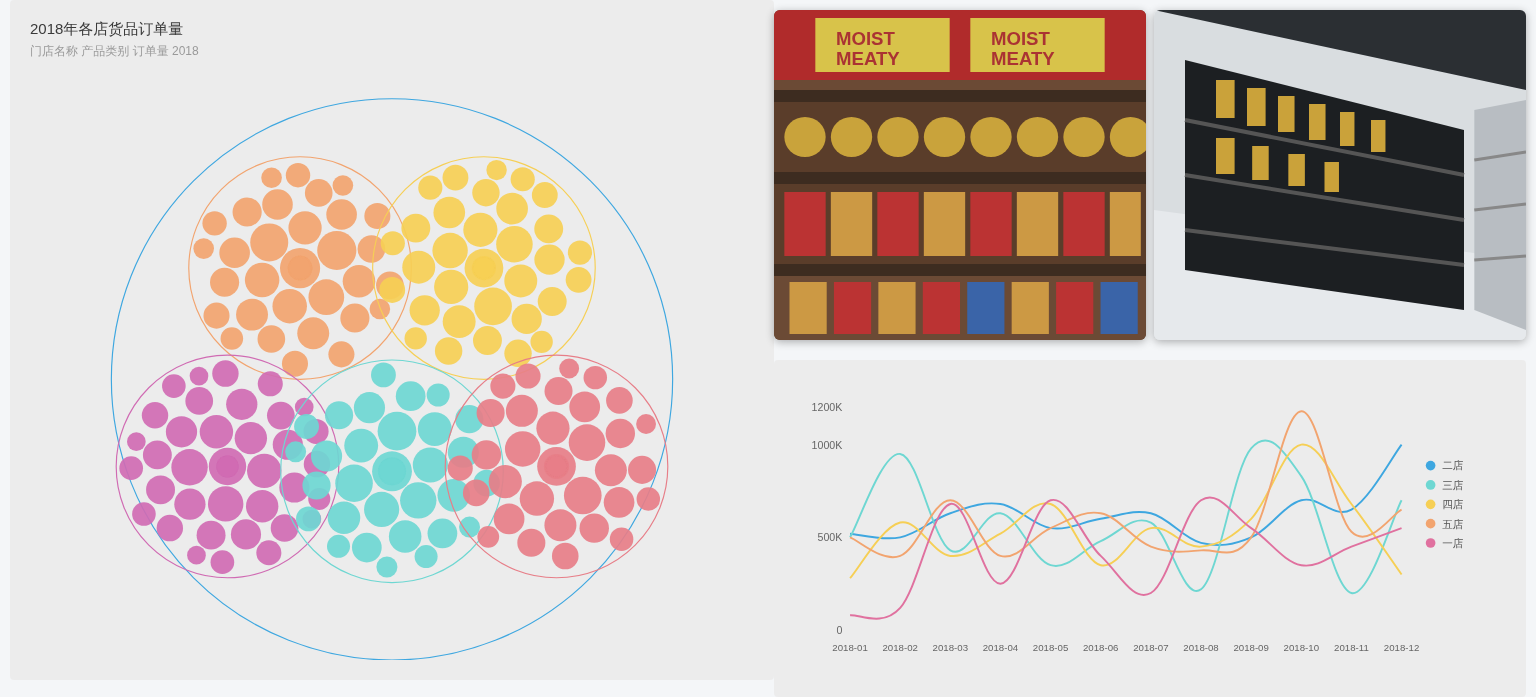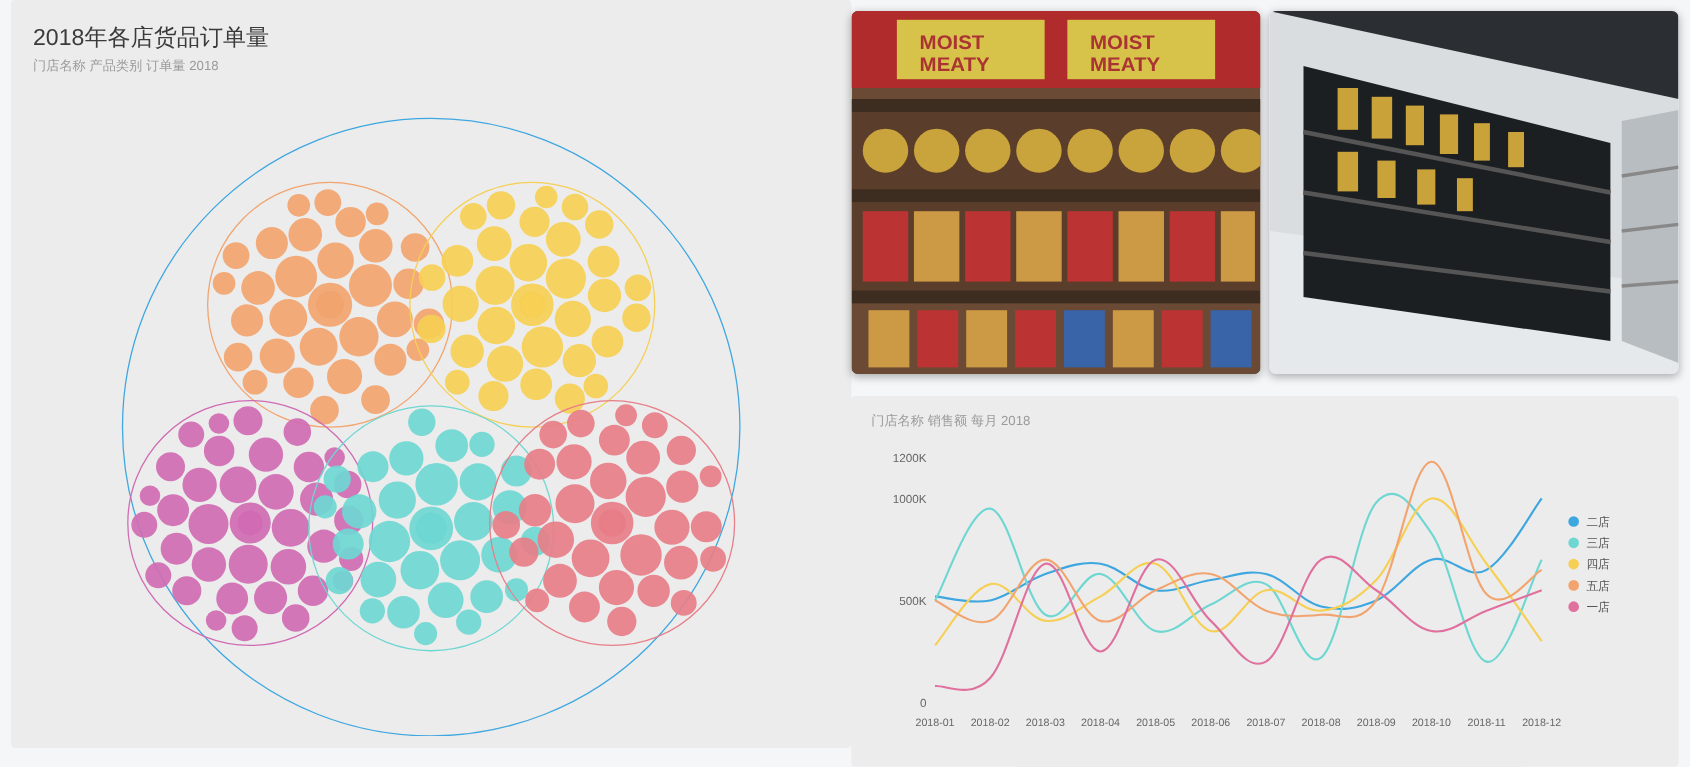--- a/index.html
+++ b/index.html
@@ -2,21 +2,21 @@
 <html><head>
 <meta charset="utf-8">
 <style>
   html,body{margin:0;padding:0;background:#f4f6f8;font-family:Arial,"Microsoft YaHei",sans-serif;color:#333;}
   body{width:1536px;height:697px;overflow:hidden;}
   .dashboard{display:flex;width:100%;height:100%;}
   .left{width:764px;padding:0 0 0 10px;}
   .right{flex:1;padding:0 10px 0 0;display:flex;flex-direction:column;}
   .card{background:#ececec;border-radius:4px;}
   .left-card{height:680px;padding:20px 20px 10px 20px;box-sizing:border-box;}
-  .card-title{font-size:21px;color:#3a3a3a;margin-bottom:4px;}
+  .card-title{font-size:15px;color:#3a3a3a;margin-bottom:4px;}
   .card-sub{font-size:12px;color:#9a9a9a;}
   .images-row{display:flex;gap:8px;height:330px;padding-top:10px;margin-bottom:20px;}
   .img-box{flex:1;border-radius:6px;box-shadow:0 2px 8px rgba(0,0,0,.3);overflow:hidden;}
   .img-box svg{width:100%;height:100%;}
   .right-card{flex:1;padding:14px 18px;box-sizing:border-box;display:flex;flex-direction:column;}
   .line-chart-wrap{flex:1;position:relative;}
   .pack-chart{width:100%;height:600px;}
   svg text{font-family:Arial,"Microsoft YaHei",sans-serif;}
 </style>
 </head>
@@ -315,21 +315,20 @@
           </g>
           <g stroke="#888" stroke-width="3">
             <line x1="310" y1="150" x2="360" y2="142"></line>
             <line x1="310" y1="200" x2="360" y2="194"></line>
             <line x1="310" y1="250" x2="360" y2="246"></line>
           </g>
         </svg>
       </div>
     </div>
     <div class="card right-card">
-      <div class="card-sub">门店名称 销售额 每月 2018</div>
       <div class="line-chart-wrap">
         <svg id="lineChart" viewBox="0 0 740 270" width="100%" height="100%">
             <text x="52" y="244" text-anchor="end" font-size="11" fill="#666">0</text>
             <text x="52" y="148.16666666666666" text-anchor="end" font-size="11" fill="#666">500K</text>
             <text x="52" y="52.333333333333314" text-anchor="end" font-size="11" fill="#666">1000K</text>
             <text x="52" y="14" text-anchor="end" font-size="11" fill="#666">1200K</text>
             <text x="60" y="262" text-anchor="middle" font-size="10" fill="#666">2018-01</text>
             <text x="111.81818181818181" y="262" text-anchor="middle" font-size="10" fill="#666">2018-02</text>
             <text x="163.63636363636363" y="262" text-anchor="middle" font-size="10" fill="#666">2018-03</text>
             <text x="215.45454545454544" y="262" text-anchor="middle" font-size="10" fill="#666">2018-04</text>

